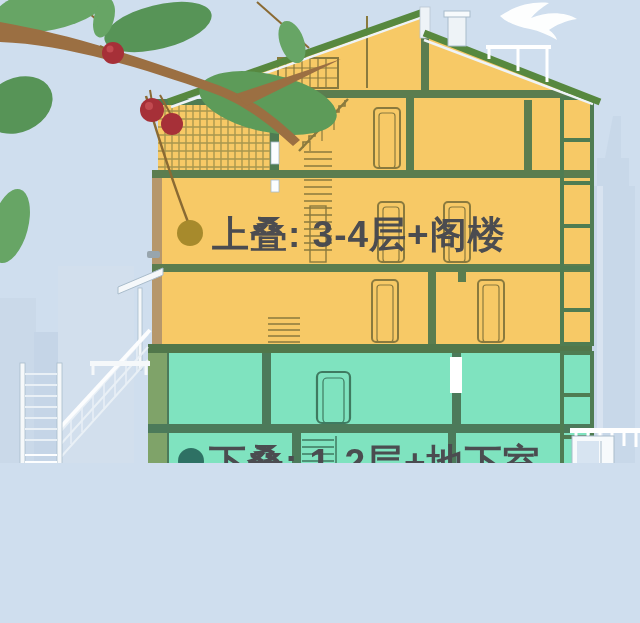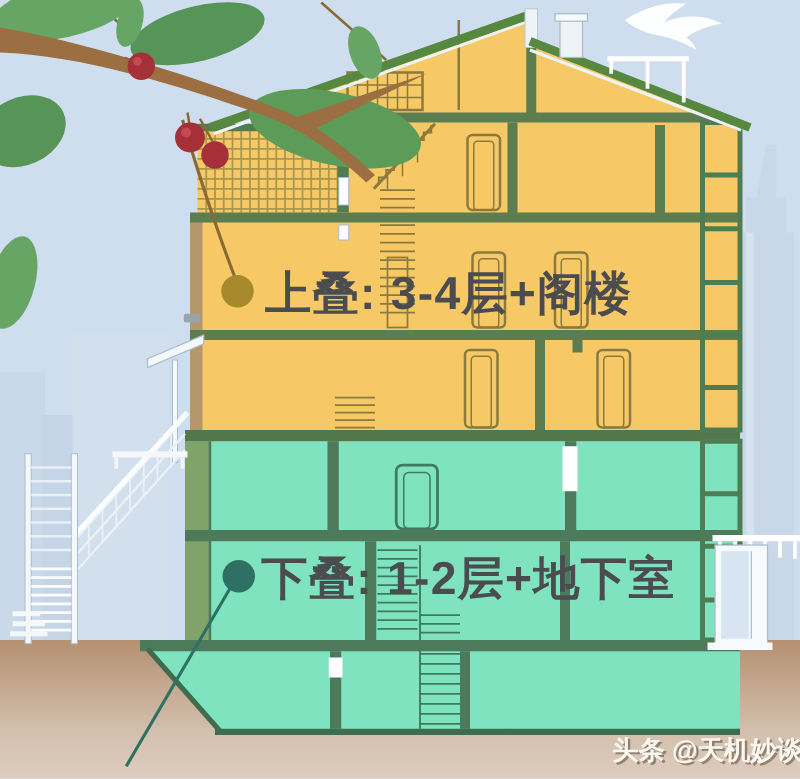--- a/index.html
+++ b/index.html
@@ -1,16 +1,16 @@
 <!DOCTYPE html>
 <html><head>
 <meta charset="utf-8">
 <style>
   html,body{margin:0;padding:0;background:#cfdeee;}
-  .stage{width:640px;height:623px;position:relative;overflow:hidden;font-family:"Liberation Sans",sans-serif;}
+  .stage{width:640px;height:463px;position:relative;overflow:hidden;font-family:"Liberation Sans",sans-serif;}
   svg{display:block;}
   .zh{font-family:"Liberation Sans",sans-serif;font-weight:700;fill:#4b4c50;letter-spacing:1px;}
   .wm{font-family:"Liberation Sans",sans-serif;font-weight:700;}
 </style>
 </head>
 <body>
 
 <div class="stage">
 <svg width="640" height="623" viewBox="0 0 640 623">
   <defs>

